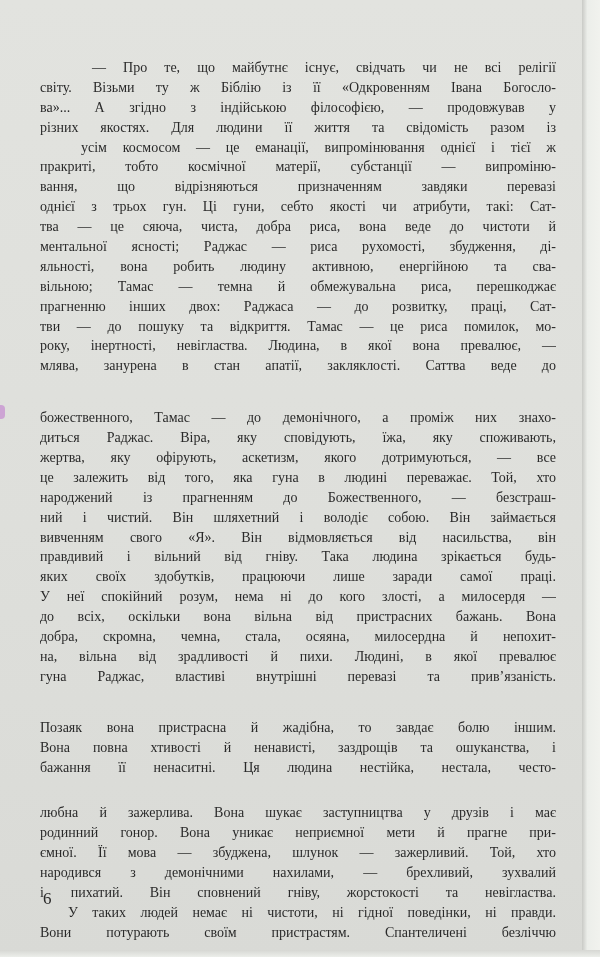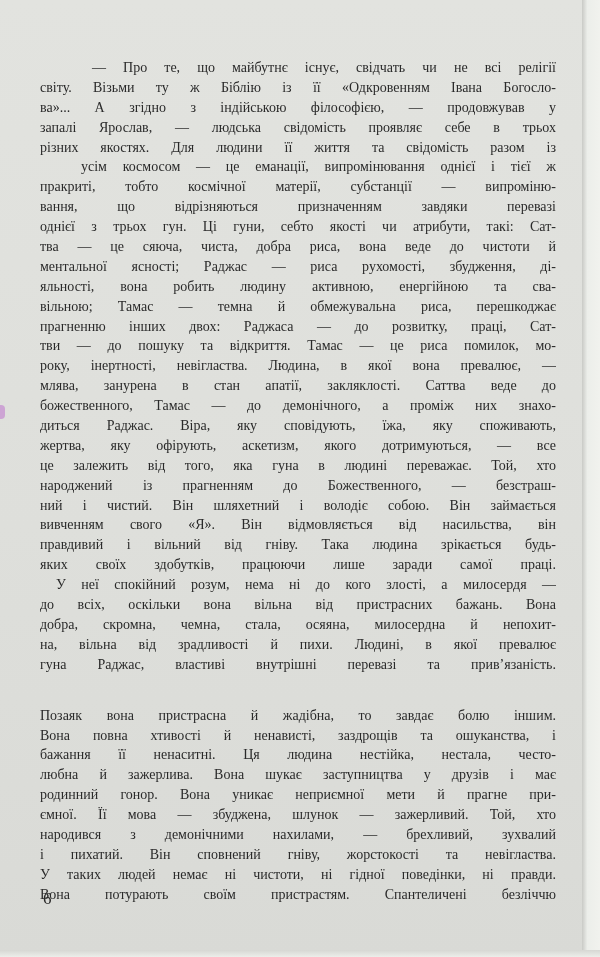--- a/index.html
+++ b/index.html
@@ -48,53 +48,52 @@
 
 <div class="page"></div>
 <div class="page-edge"></div>
 <div class="bottom-edge"></div>
 <div class="smudge"></div>
 
 <div class="text">
   <div class="line indent" style="white-space: nowrap; overflow: hidden;">— Про те, що майбутнє існує, свідчать чи не всі релігії</div>
   <div class="line" style="white-space: nowrap; overflow: hidden;">світу. Візьми ту ж Біблію із її «Одкровенням Івана Богосло-</div>
   <div class="line" style="white-space: nowrap; overflow: hidden;">ва»... А згідно з індійською філософією, — продовжував у</div>
-  <div class="line" style="white-space: nowrap; overflow: hidden;">запалі Ярослав, — людська свідомість проявляє себе в трьох</div>
   <div class="line" style="white-space: nowrap; overflow: hidden;">різних якостях. Для людини її життя та свідомість разом із</div>
   <div class="line" style="white-space: nowrap; overflow: hidden; margin-left: 41px;">усім космосом — це еманації, випромінювання однієї і тієї ж</div>
   <div class="line" style="white-space: nowrap; overflow: hidden;">пракриті, тобто космічної матерії, субстанції — випроміню-</div>
   <div class="line" style="white-space: nowrap; overflow: hidden;">вання, що відрізняються призначенням завдяки перевазі</div>
   <div class="line" style="white-space: nowrap; overflow: hidden;">однієї з трьох гун. Ці гуни, себто якості чи атрибути, такі: Сат-</div>
   <div class="line" style="white-space: nowrap; overflow: hidden;">тва — це сяюча, чиста, добра риса, вона веде до чистоти й</div>
   <div class="line" style="white-space: nowrap; overflow: hidden;">ментальної ясності; Раджас — риса рухомості, збудження, ді-</div>
   <div class="line" style="white-space: nowrap; overflow: hidden;">яльності, вона робить людину активною, енергійною та сва-</div>
   <div class="line" style="white-space: nowrap; overflow: hidden;">вільною; Тамас — темна й обмежувальна риса, перешкоджає</div>
   <div class="line" style="white-space: nowrap; overflow: hidden;">прагненню інших двох: Раджаса — до розвитку, праці, Сат-</div>
   <div class="line" style="white-space: nowrap; overflow: hidden;">тви — до пошуку та відкриття. Тамас — це риса помилок, мо-</div>
   <div class="line" style="white-space: nowrap; overflow: hidden;">року, інертності, невігластва. Людина, в якої вона превалює, —</div>
   <div class="line" style="white-space: nowrap; overflow: hidden;">млява, занурена в стан апатії, закляклості. Саттва веде до</div>
-  <div class="line" style="white-space: nowrap; overflow: hidden;">божественного, Тамас — до демонічного, а проміж них знахо-</div>
+  <div class="line" style="white-space: nowrap; overflow: hidden; margin-top: 32px;">божественного, Тамас — до демонічного, а проміж них знахо-</div>
   <div class="line" style="white-space: nowrap; overflow: hidden;">диться Раджас. Віра, яку сповідують, їжа, яку споживають,</div>
   <div class="line" style="white-space: nowrap; overflow: hidden;">жертва, яку офірують, аскетизм, якого дотримуються, — все</div>
   <div class="line" style="white-space: nowrap; overflow: hidden;">це залежить від того, яка гуна в людині переважає. Той, хто</div>
   <div class="line" style="white-space: nowrap; overflow: hidden;">народжений із прагненням до Божественного, — безстраш-</div>
   <div class="line" style="white-space: nowrap; overflow: hidden;">ний і чистий. Він шляхетний і володіє собою. Він займається</div>
   <div class="line" style="white-space: nowrap; overflow: hidden;">вивченням свого «Я». Він відмовляється від насильства, він</div>
   <div class="line" style="white-space: nowrap; overflow: hidden;">правдивий і вільний від гніву. Така людина зрікається будь-</div>
   <div class="line" style="white-space: nowrap; overflow: hidden;">яких своїх здобутків, працюючи лише заради самої праці.</div>
-  <div class="line" style="white-space: nowrap; overflow: hidden; margin-left: 16px;">У неї спокійний розум, нема ні до кого злості, а милосердя —</div>
+  <div class="line" style="white-space: nowrap; overflow: hidden;">У неї спокійний розум, нема ні до кого злості, а милосердя —</div>
   <div class="line" style="white-space: nowrap; overflow: hidden;">до всіх, оскільки вона вільна від пристрасних бажань. Вона</div>
   <div class="line" style="white-space: nowrap; overflow: hidden;">добра, скромна, чемна, стала, осяяна, милосердна й непохит-</div>
   <div class="line" style="white-space: nowrap; overflow: hidden;">на, вільна від зрадливості й пихи. Людині, в якої превалює</div>
   <div class="line" style="white-space: nowrap; overflow: hidden;">гуна Раджас, властиві внутрішні перевазі та прив’язаність.</div>
   <div class="line" style="white-space: nowrap; overflow: hidden; margin-top: 31px;">Позаяк вона пристрасна й жадібна, то завдає болю іншим.</div>
   <div class="line" style="white-space: nowrap; overflow: hidden;">Вона повна хтивості й ненависті, заздрощів та ошуканства, і</div>
   <div class="line" style="white-space: nowrap; overflow: hidden;">бажання її ненаситні. Ця людина нестійка, нестала, често-</div>
-  <div class="line" style="white-space: nowrap; overflow: hidden;">любна й зажерлива. Вона шукає заступництва у друзів і має</div>
+  <div class="line" style="white-space: nowrap; overflow: hidden; margin-top: 26px;">любна й зажерлива. Вона шукає заступництва у друзів і має</div>
   <div class="line" style="white-space: nowrap; overflow: hidden;">родинний гонор. Вона уникає неприємної мети й прагне при-</div>
   <div class="line" style="white-space: nowrap; overflow: hidden;">ємної. Її мова — збуджена, шлунок — зажерливий. Той, хто</div>
   <div class="line" style="white-space: nowrap; overflow: hidden;">народився з демонічними нахилами, — брехливий, зухвалий</div>
   <div class="line" style="white-space: nowrap; overflow: hidden;">і пихатий. Він сповнений гніву, жорстокості та невігластва.</div>
-  <div class="line" style="white-space: nowrap; overflow: hidden;">У таких людей немає ні чистоти, ні гідної поведінки, ні правди.</div>
-  <div class="line last" style="white-space: nowrap; overflow: hidden;">Вона потурають своїм пристрастям. Спантеличені безліччю</div>
+  <div class="line" style="white-space: nowrap; overflow: hidden; margin-left: 28px;">У таких людей немає ні чистоти, ні гідної поведінки, ні правди.</div>
+  <div class="line last" style="white-space: nowrap; overflow: hidden;">Вони потурають своїм пристрастям. Спантеличені безліччю</div>
 </div>
 
 <div class="page-number">6</div>
 
 </body></html>

